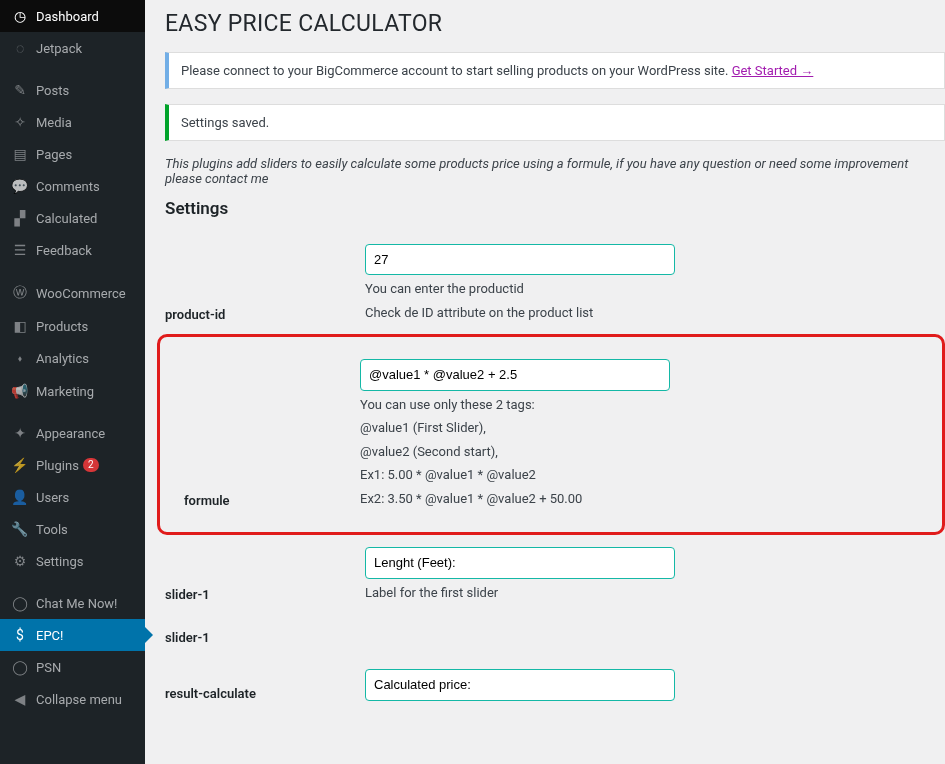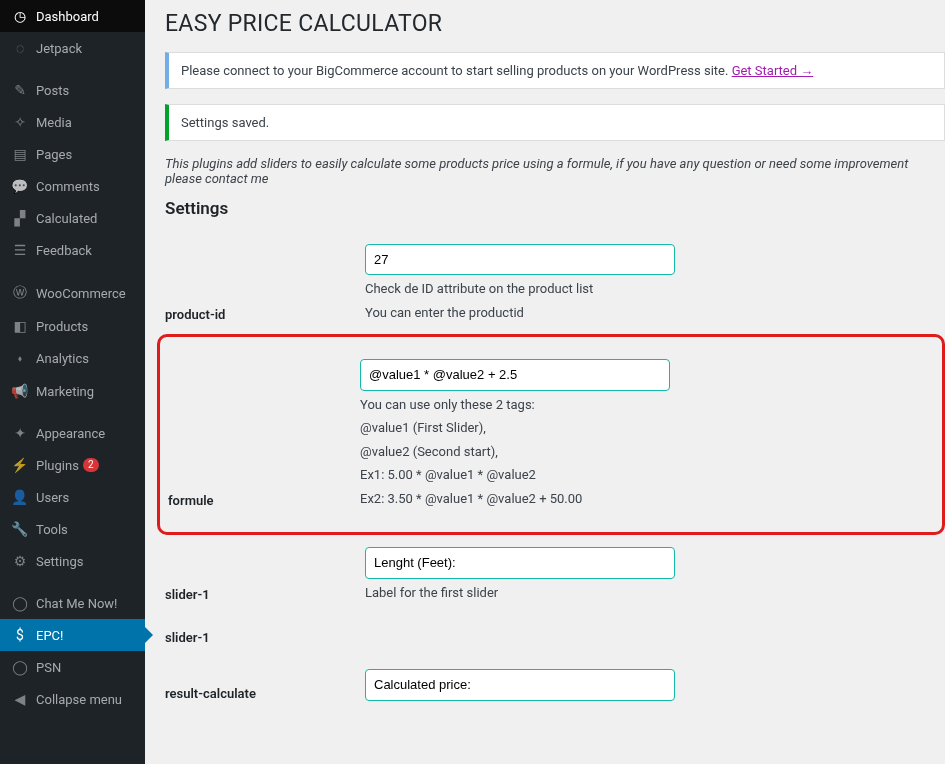--- a/index.html
+++ b/index.html
@@ -20,21 +20,21 @@
 .notice.success { border-left-color: #00a32a; }
 .notice a { color: #a21caf; text-decoration: underline; }
 .desc-line { font-size: 13px; color: #3c434a; margin: 4px 0 12px; font-style: italic; }
 h2.settings-h { font-size: 17px; font-weight: 600; margin: 6px 0 14px; color: #1d2327; }
 .form-row { display: flex; align-items: flex-end; padding: 12px 0; }
 .form-label { width: 200px; font-weight: 600; font-size: 13px; color: #1d2327; padding-top: 4px; }
 .form-field { flex: 1; }
 .form-field input[type=text] { width: 310px; padding: 3px 8px; border: 1px solid #14b8a6; border-radius: 4px; font-size: 13px; line-height: 1.8; background: #fff; }
 .form-field .help { color: #3c434a; font-size: 13px; margin-top: 4px; line-height: 1.5; }
 .highlight-box { border: 3px solid #e01b1b; border-radius: 10px; padding: 10px 8px 12px 0; margin-left: -8px; }
-.highlight-box .form-label { padding-left: 8px; }
+.highlight-box .form-label { padding-left: 24px; }
 </style>
 </head>
 <body>
 
 <div class="wrap">
   <div class="sidebar" id="sidebar">
       <div class="sidebar-item current">
         <span class="icon">◷</span>
         <span>Dashboard</span>
       </div>
@@ -139,22 +139,22 @@
     </div>
 
     <div class="desc-line">This plugins add sliders to easily calculate some products price using a formule, if you have any question or need some improvement please contact me</div>
 
     <h2 class="settings-h">Settings</h2>
 
     <div class="form-row">
       <div class="form-label">product-id</div>
       <div class="form-field">
         <input type="text" value="27" style="">
+        <div class="help">You can enter the productid</div>
         <div class="help">Check de ID attribute on the product list</div>
-        <div class="help">You can enter the productid</div>
       </div>
     </div>
 
     <div class="highlight-box">
       <div class="form-row">
         <div class="form-label">formule</div>
         <div class="form-field">
           <input type="text" value="@value1 * @value2 + 2.5" style="">
           <div class="help">You can use only these 2 tags:</div>
           <div class="help">@value1 (First Slider),</div>

